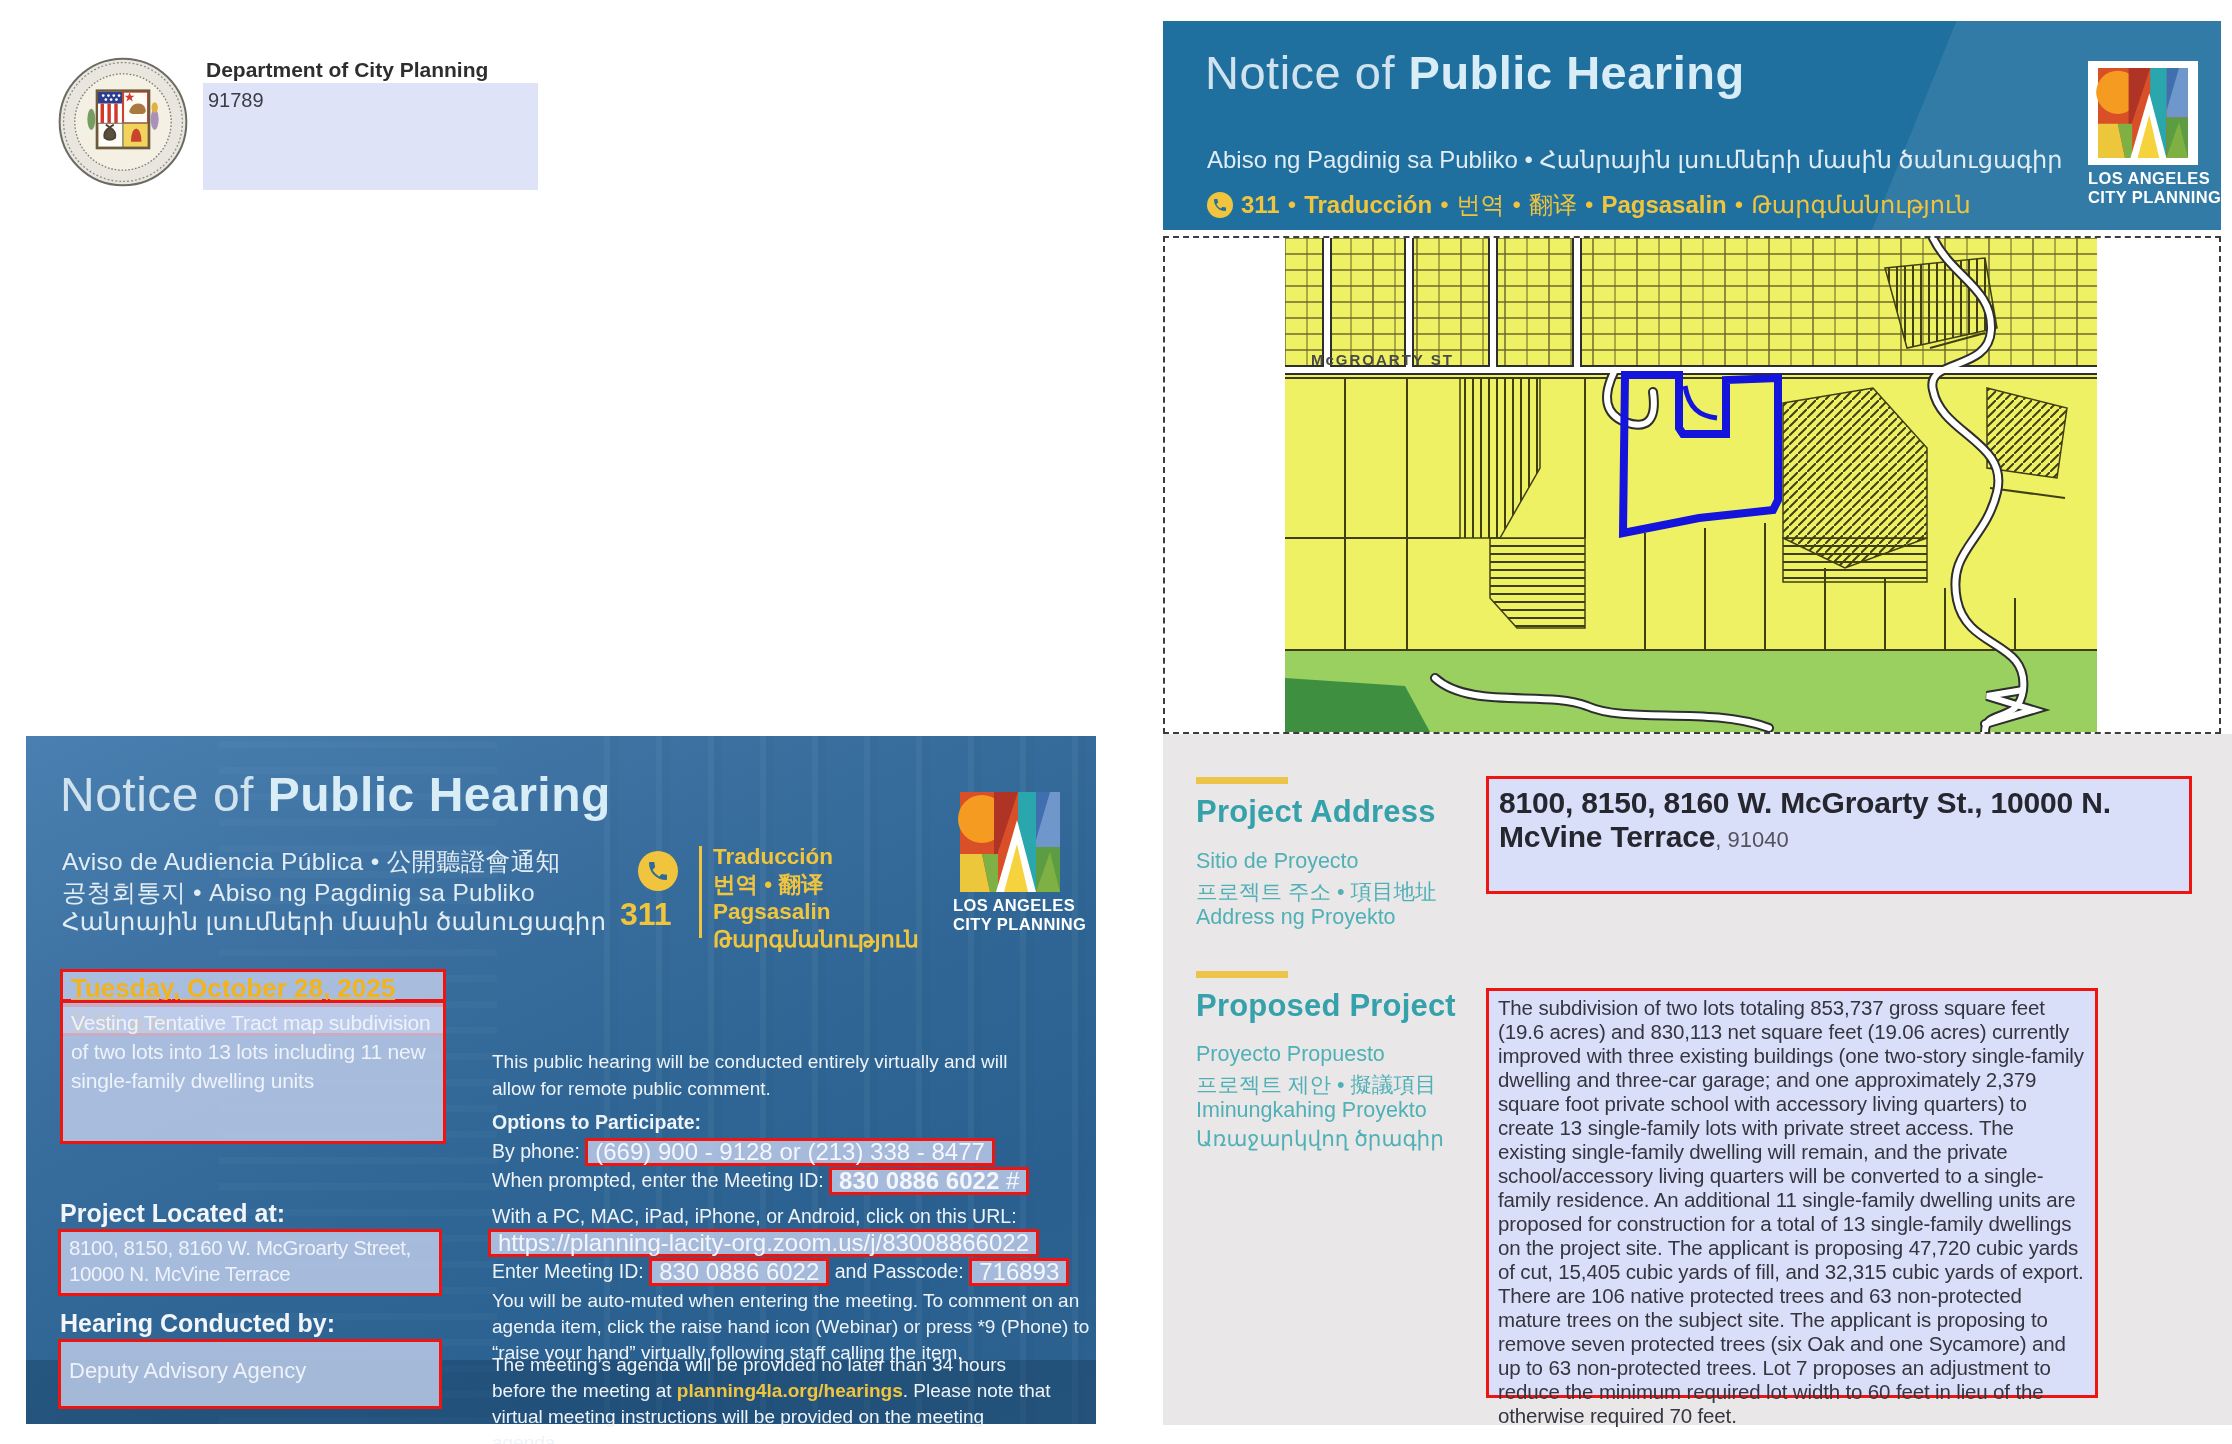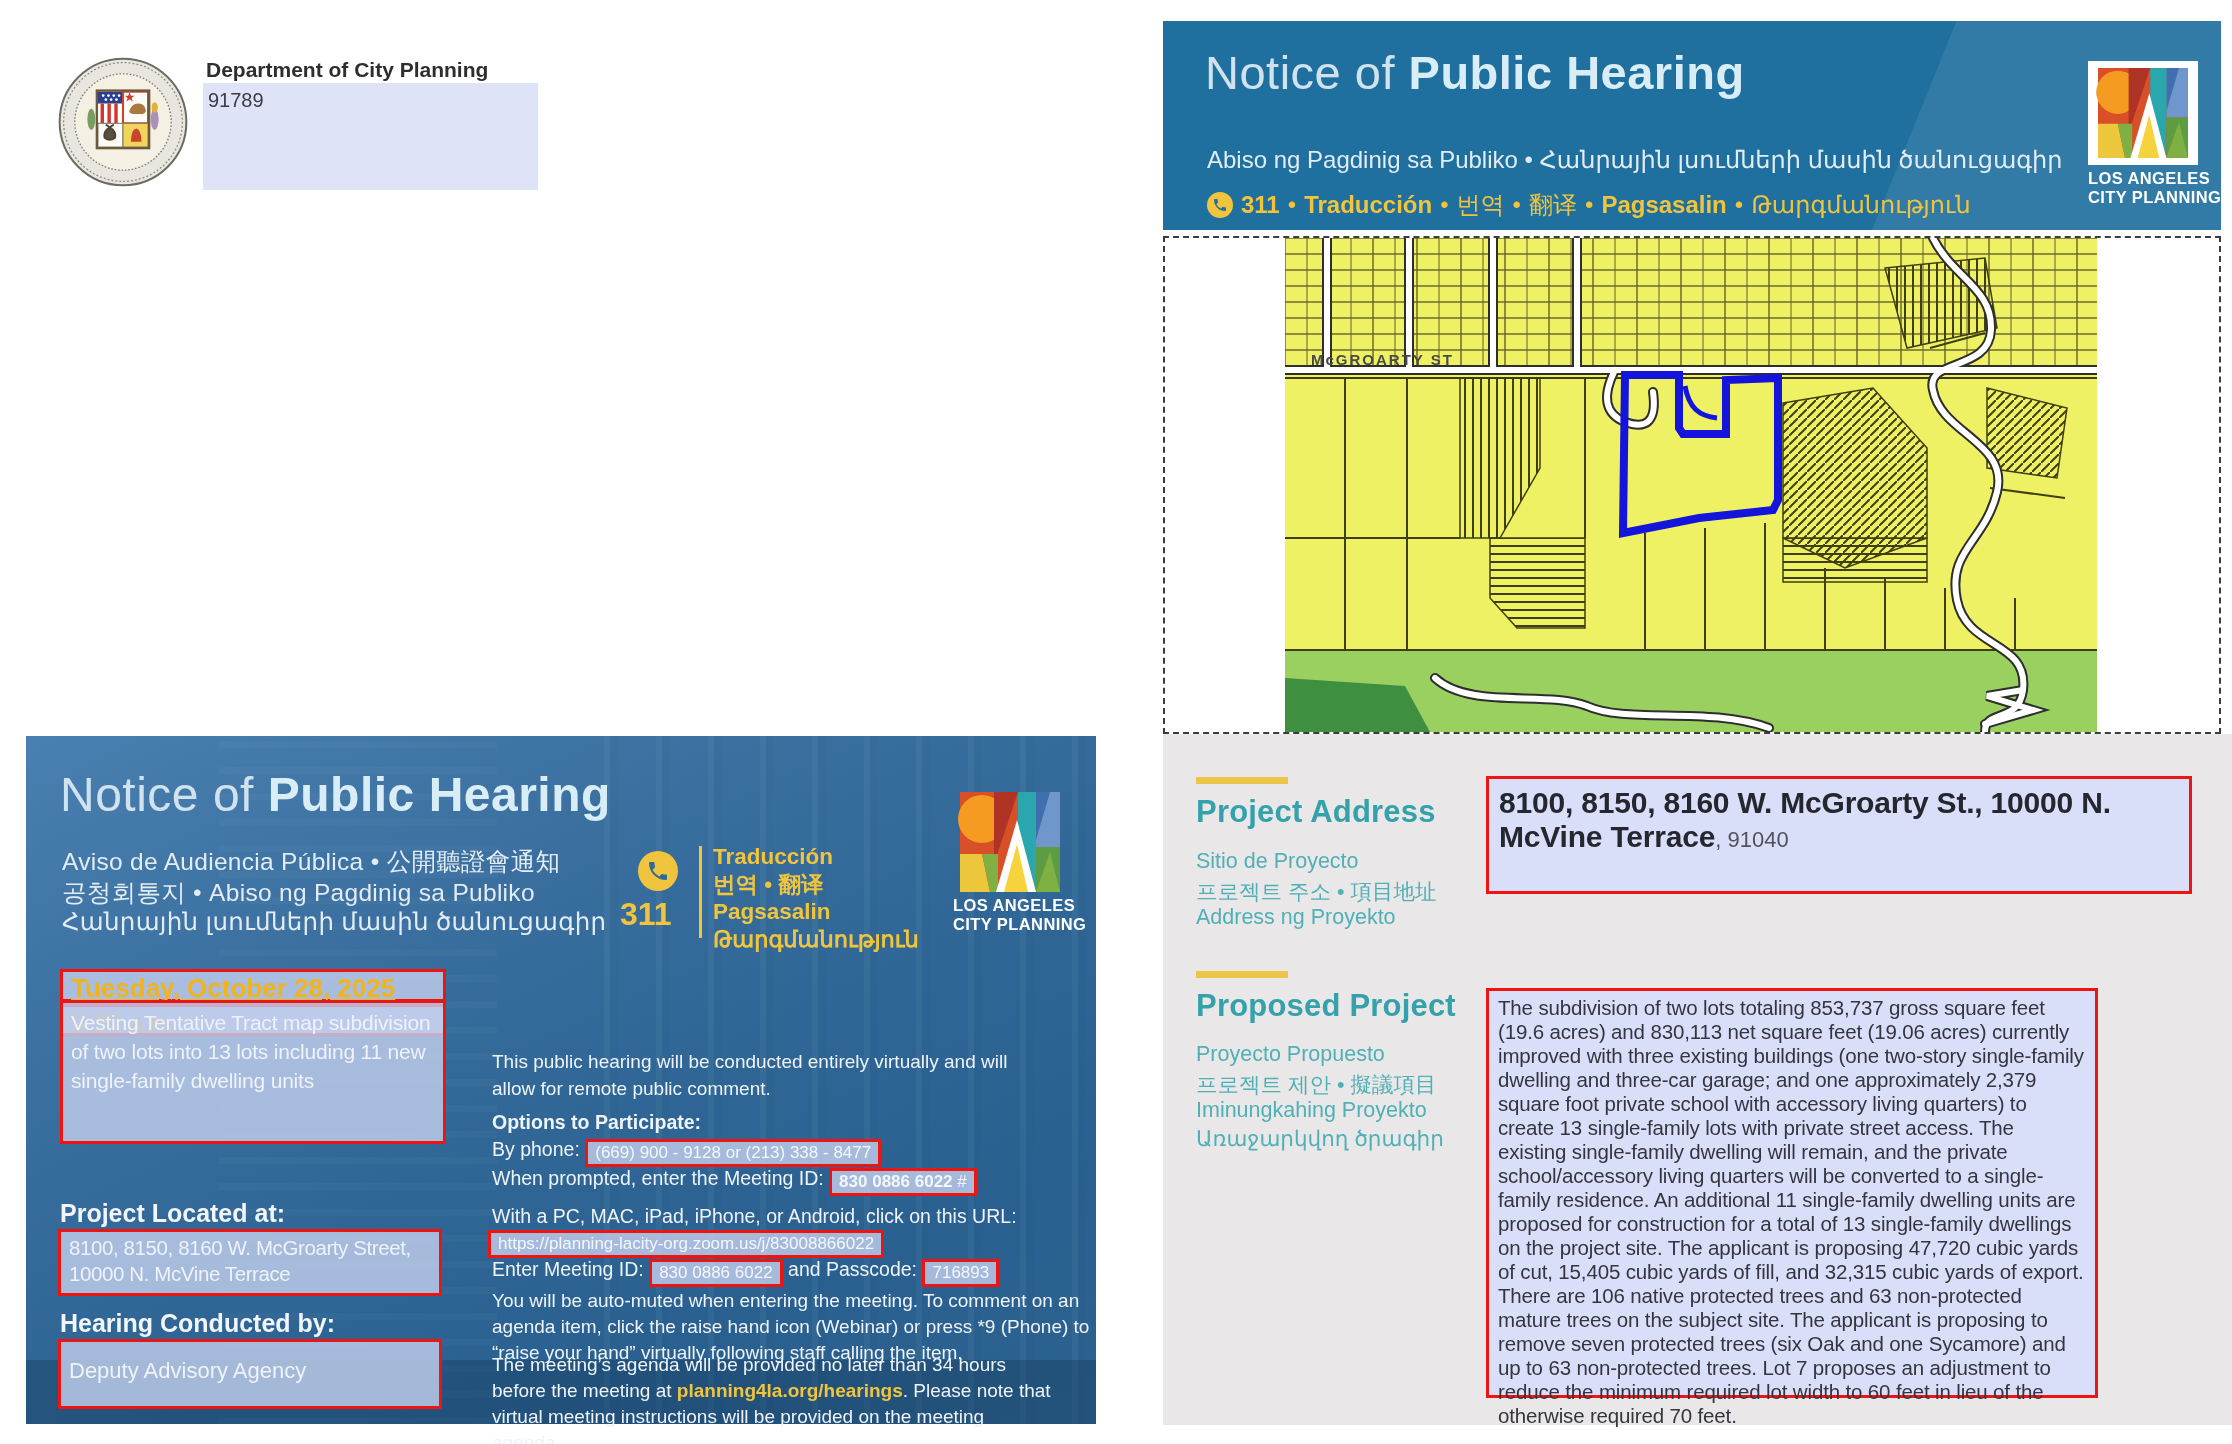--- a/index.html
+++ b/index.html
@@ -54,21 +54,21 @@
   .rc{color:#eef3f8;}
   .rc-p1{left:492px;top:1048px;width:560px;font-size:19px;line-height:27px;}
   .rc-opt{left:492px;top:1111px;font-size:19.5px;font-weight:700;}
   .rc-line{font-size:19.5px;white-space:nowrap;}
   .rc-byphone{left:492px;top:1138px;}
   .rc-whenp{left:492px;top:1167px;}
   .rc-urllabel{left:492px;top:1205px;font-size:19.5px;}
   .rc-urlline{left:488px;top:1229px;}
   .rc-enter{left:492px;top:1258px;}
   .infield{display:inline-block;background:rgba(193,206,236,.82);border:3px solid #ee1511;
-           padding:0 7px;line-height:22px;font-size:17px;color:#f4f6fc;vertical-align:-2px;}
+           padding:0 7px;line-height:22px;font-size:24px;color:#f4f6fc;vertical-align:-2px;}
   .infield b{font-weight:700;}
   .rc-p2{left:492px;top:1288px;width:600px;font-size:19px;line-height:26px;}
   .rc-p3{left:492px;top:1352px;width:565px;font-size:19px;line-height:26px;}
   .ylink{color:#f0c53d;font-weight:700;text-decoration:none;}
 
   
   .rheader{left:1163px;top:21px;width:1058px;height:209px;background:#20709f;overflow:hidden;}
   .rheader .diag{position:absolute;left:0;top:0;width:100%;height:100%;
         clip-path:polygon(75% 0,100% 0,100% 100%,67% 100%);background:rgba(255,255,255,.08);}
   .rh-title{position:absolute;left:42px;top:24px;font-size:47px;color:#cfe2ee;letter-spacing:.5px;}

